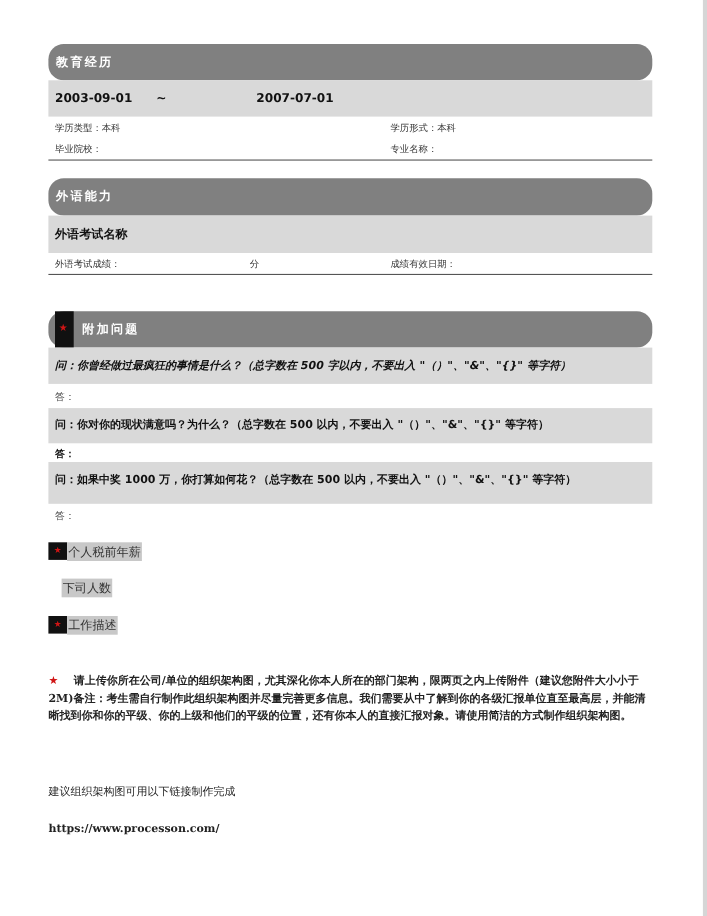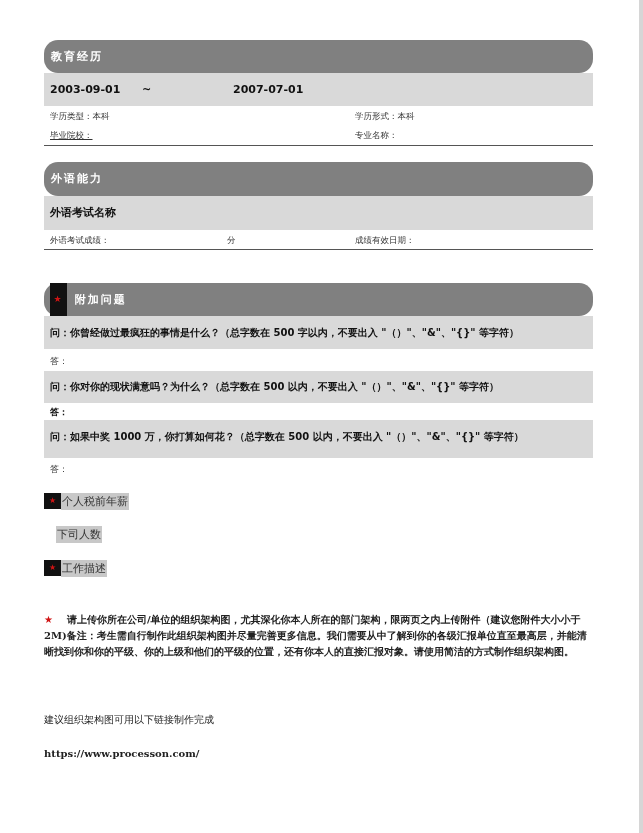--- a/index.html
+++ b/index.html
@@ -33,41 +33,41 @@
   <div class="sec-header" style="top:40px;height:33px;line-height:33px;padding-left:7px;">
     <span>教育经历</span>
   </div>
   <div class="sub-row" style="top:73px;height:33px;line-height:33px;">
     <span style="position:absolute;left:6px;">2003-09-01</span>
     <span style="position:absolute;left:98px;">~</span>
     <span style="position:absolute;left:189px;">2007-07-01</span>
   </div>
   <span class="field" style="left:6px;top:111px;">学历类型：本科</span>
   <span class="field" style="left:311px;top:111px;">学历形式：本科</span>
-  <span class="field" style="left:6px;top:130px;text-decoration:underline;">毕业院校：</span>
+  <span class="field" style="left:6px;top:130px;">毕业院校：</span>
   <span class="field" style="left:311px;top:130px;">专业名称：</span>
   <div class="rule" style="top:145px;"></div>
 
   <div class="sec-header" style="top:162px;height:34px;line-height:34px;padding-left:7px;">
     <span>外语能力</span>
   </div>
   <div class="sub-row" style="top:196px;height:34px;line-height:34px;padding-left:6px;">
     <span>外语考试名称</span>
   </div>
   <span class="field" style="left:6px;top:235px;">外语考试成绩：</span>
   <span class="field" style="left:183px;top:235px;">分</span>
   <span class="field" style="left:311px;top:235px;">成绩有效日期：</span>
   <div class="rule" style="top:249px;"></div>
 
   <div class="sec-header" style="top:283px;height:33px;line-height:33px;padding-left:0;">
     <span class="star-box" style="width:17px;height:33px;line-height:33px;font-size:9px;margin-left:6px;vertical-align:top;">★</span>
     <span style="margin-left:2px;">附加问题</span>
   </div>
 
-  <div class="q-row" style="top:316px;height:33px;line-height:33px;">
+  <div class="q-row" style="top:316px;height:33px;line-height:33px;font-style:italic;">
     <span>问：你曾经做过最疯狂的事情是什么？（总字数在 500 字以内，不要出入 "（）"、"&amp;"、"{}" 等字符）</span>
   </div>
   <span class="ans" style="top:355px;">答：</span>
 
   <div class="q-row" style="top:371px;height:32px;line-height:32px;">
     <span>问：你对你的现状满意吗？为什么？（总字数在 500 以内，不要出入 "（）"、"&amp;"、"{}" 等字符）</span>
   </div>
   <span class="ans" style="top:406px;font-weight:bold;color:#111;">答：</span>
 
   <div class="q-row" style="top:420px;height:38px;line-height:34px;">

